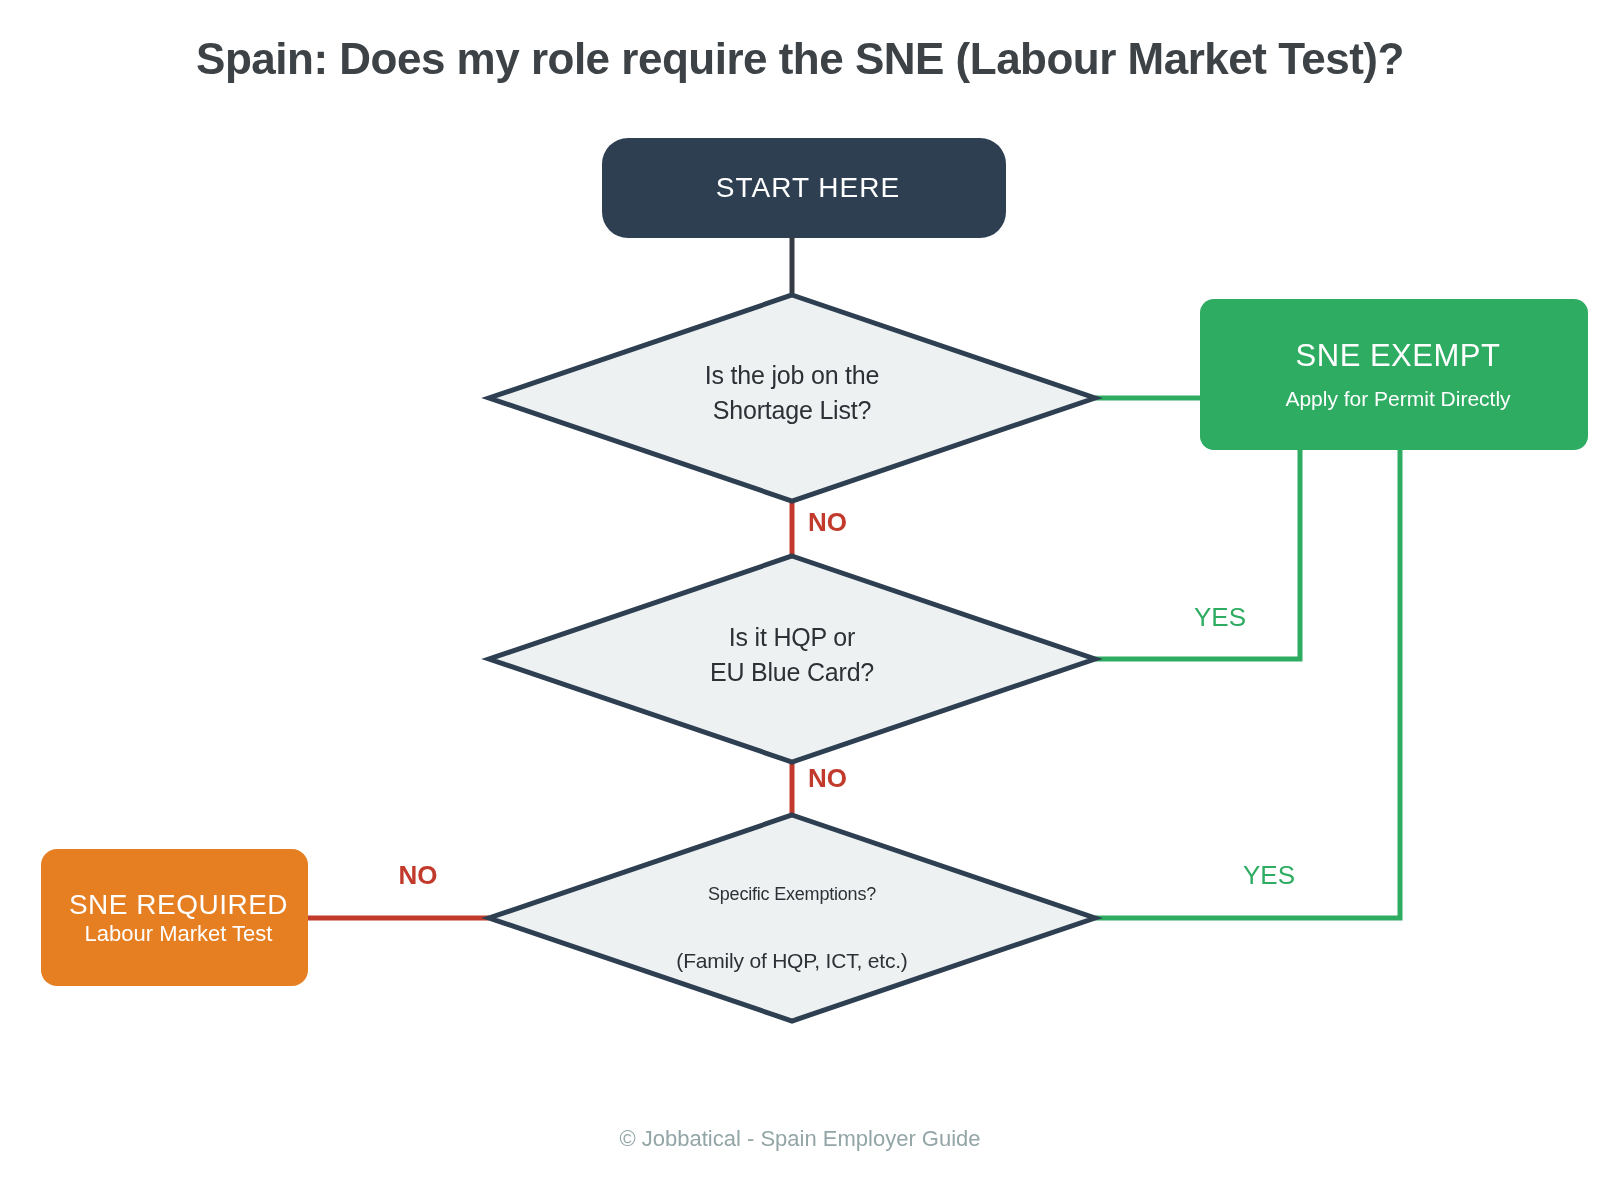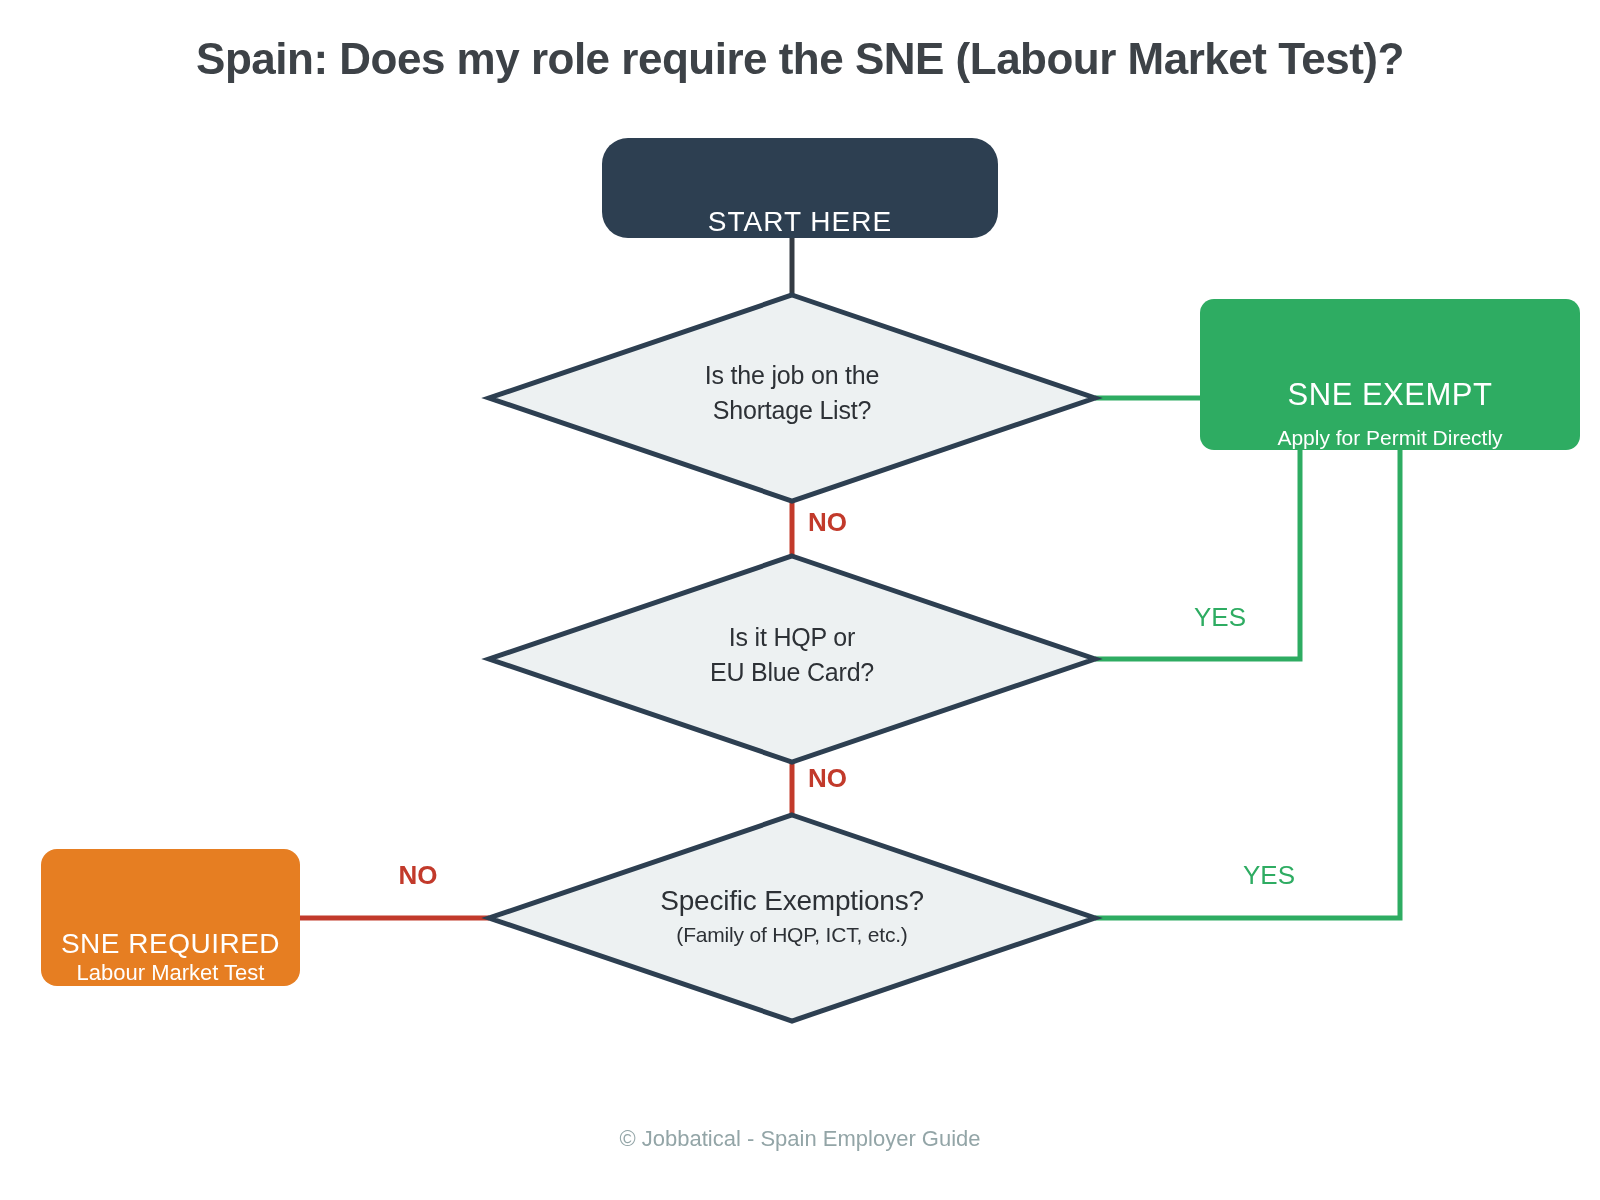--- a/index.html
+++ b/index.html
@@ -10,21 +10,21 @@
   .page-title{
     position:absolute;left:0;top:34px;width:1600px;margin:0;
     text-align:center;font-size:44px;font-weight:600;letter-spacing:-0.5px;
     color:var(--title_color,#3d4247);
   }
   svg.wires{position:absolute;left:0;top:0;}
   .wire-ink{stroke:var(--ink,#343b43);stroke-width:5;fill:none;}
   .wire-red{stroke:var(--red,#c23a2b);stroke-width:5;fill:none;}
   .wire-green{stroke:var(--green,#2eac62);stroke-width:5;fill:none;}
   .diamond{fill:var(--fill,#edf1f2);stroke:var(--navy,#2d3f51);stroke-width:5;}
-  .node{position:absolute;display:flex;flex-direction:column;align-items:center;justify-content:flex-end;}
+  .node{position:absolute;display:flex;flex-direction:column;align-items:center;justify-content:center;padding-left:8px;}
   .start-node{
     left:602px;top:138px;width:396px;height:100px;border-radius:26px;
     background:var(--navy,#2d3f51);color:#ffffff;font-size:28px;letter-spacing:1px;
   }
   .exempt-node{
     left:1200px;top:299px;width:380px;height:151px;border-radius:14px;
     background:var(--green,#2eac62);color:#ffffff;gap:13px;
   }
   .required-node{
     left:41px;top:849px;width:259px;height:137px;border-radius:16px;
@@ -34,22 +34,22 @@
   .required-node .node-title{font-size:28px;}
   .node-sub{font-size:22px;}
   .exempt-node .node-sub{font-size:21px;}
   .diamond-label{
     position:absolute;width:420px;text-align:center;color:var(--text,#2d3136);
     font-size:25px;line-height:1.38;letter-spacing:-0.2px;
   }
   .dl-1{left:582px;top:358px;}
   .dl-2{left:582px;top:620px;}
   .dl-3{left:582px;top:882px;}
-  .dl-3 .l1{font-size:28px;text-align:center;}
-  .dl-3 .l2{font-size:21px;}
+  .dl-3 .l1{font-size:18px;text-align:center;}
+  .dl-3 .l2{font-size:21px;margin-top:40px;}
   .edge-label{position:absolute;font-size:26px;}
   .edge-no{color:var(--red,#c23a2b);font-weight:bold;}
   .edge-yes{color:var(--green,#2eac62);}
   .lbl-no1{left:808px;top:507px;}
   .lbl-no2{left:808px;top:763px;}
   .lbl-no3{left:368px;top:860px;width:100px;text-align:center;}
   .lbl-yes1{left:1160px;top:602px;width:120px;text-align:center;}
   .lbl-yes2{left:1209px;top:860px;width:120px;text-align:center;}
   .footer{
     position:absolute;left:0;top:1116px;width:1600px;text-align:center;

